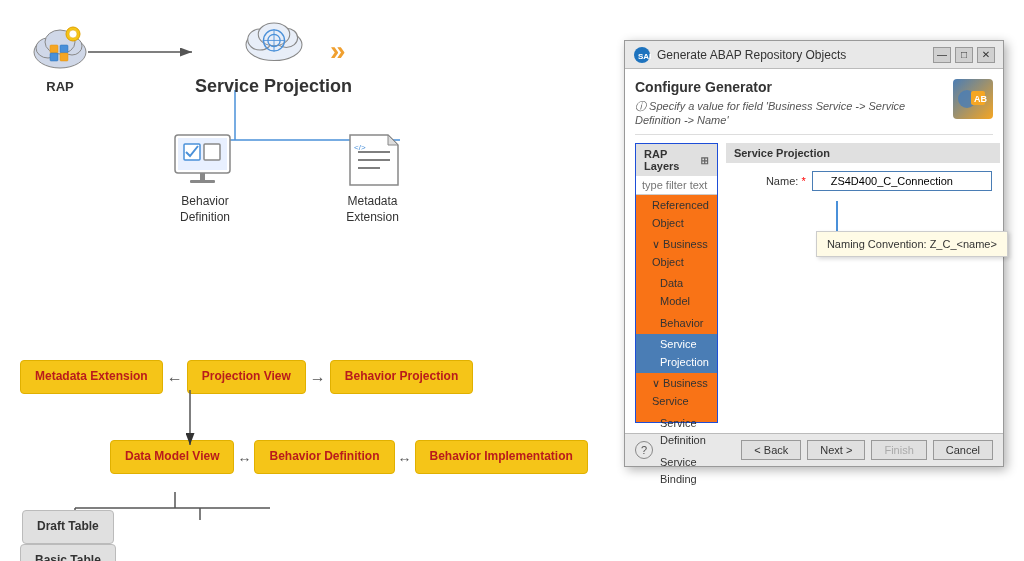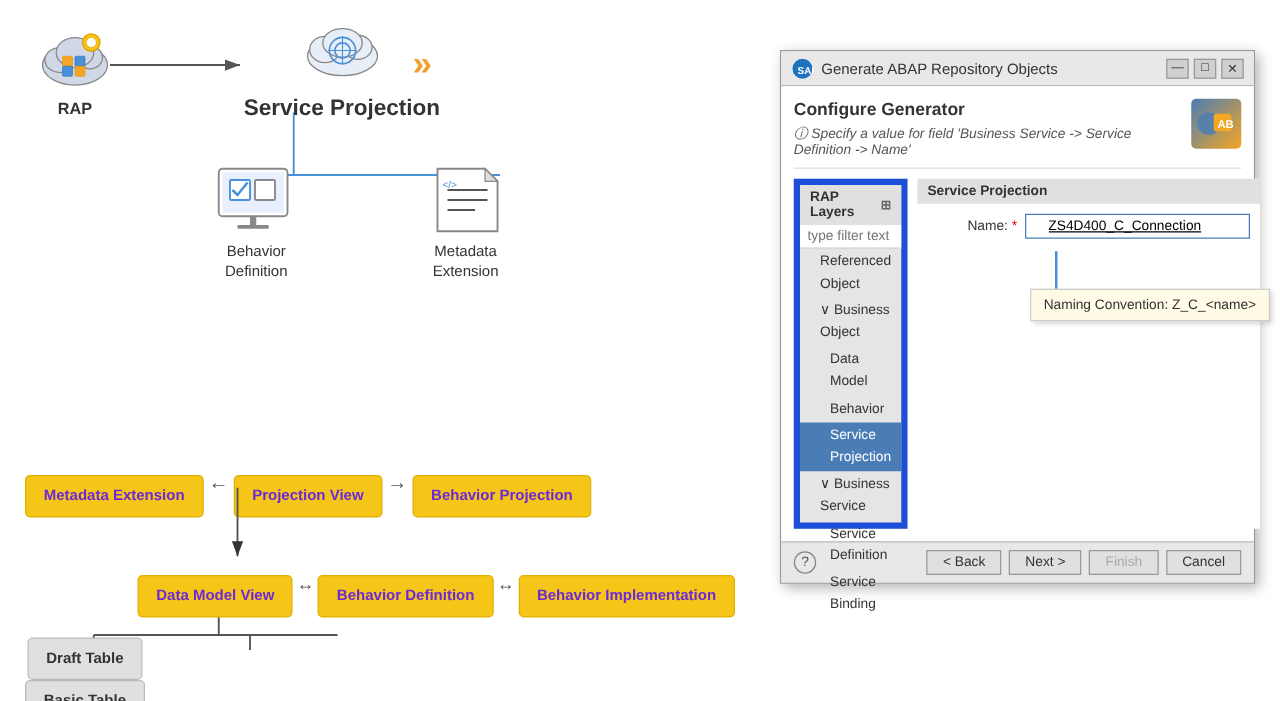--- a/index.html
+++ b/index.html
@@ -120,23 +120,22 @@
       font-weight: bold;
       text-align: center;
       line-height: 1.3;
       display: flex;
       align-items: center;
       justify-content: center;
       min-width: 90px;
     }
     .flow-box-yellow {
       background: #f5c518;
-      color: #6d28d9;
+      color: #b91c1c;
       border: 1px solid #e0b000;
-      margin-top: 20px;
     }
     .flow-box-gray {
       background: #e0e0e0;
       color: #333;
       border: 1px solid #bbb;
     }
 
     .flow-arrow {
       font-size: 16px;
       color: #555;
@@ -237,22 +236,22 @@
     .dialog-content {
       display: flex;
       gap: 0;
       margin-top: 8px;
       height: 280px;
     }
 
     
     .rap-layers-panel {
       width: 140px;
-      border: 5px solid #1d4ed8;
-      background: #e5e5e5;
+      border: 1px solid #1d4ed8;
+      background: #f97316;
       margin-right: 8px;
     }
     .panel-header {
       background: #e0e0e0;
       padding: 4px 8px;
       font-size: 11px;
       font-weight: bold;
       color: #333;
       display: flex;
       align-items: center;
@@ -308,21 +307,20 @@
     .field-required {
       color: red;
     }
     .field-input {
       flex: 1;
       border: 1px solid #4a7db5;
       padding: 3px 18px;
       font-size: 11px;
       outline: none;
       background: #fff;
-      text-decoration: underline;
     }
 
     
     .naming-callout {
       position: absolute;
       background: #fffbe6;
       border: 1px solid #ccc;
       padding: 6px 10px;
       font-size: 11px;
       color: #333;

